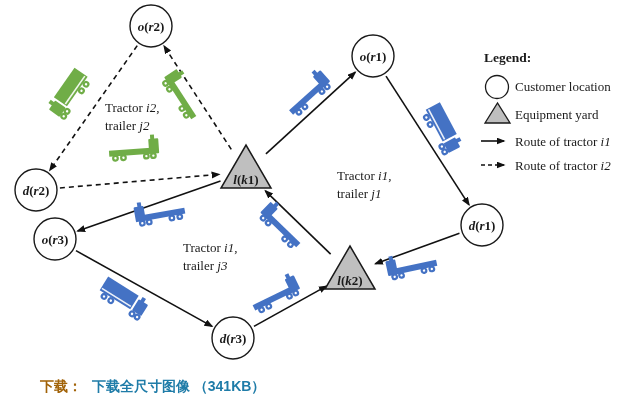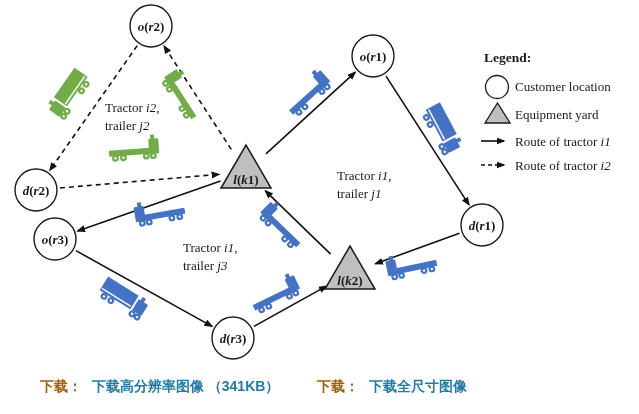--- a/index.html
+++ b/index.html
@@ -219,20 +219,16 @@
         <g>
           <line x1="481" y1="165" x2="504" y2="165" stroke="#111111" stroke-width="1.6" marker-end="url(#arrowhead)" stroke-dasharray="4 3"></line>
           <text x="515" y="170" fill="#1a1a1a" font-family="&quot;Liberation Serif&quot;,&quot;DejaVu Serif&quot;,serif" font-size="13px"><tspan>Route of tractor </tspan><tspan font-style="italic">i2</tspan></text>
         </g>
       </g>
     </svg>
 
   <div class="downloads">
     <span class="dl-group g0">
       <span class="dl-prefix">下载：</span>
-      <a href="#" class="dl-link">下载高分辨率图像 （341KB）</a>
-    </span>
-    <span class="dl-group g1">
-      <span class="dl-prefix">下载：</span>
-      <a href="#" class="dl-link">下载全尺寸图像</a>
+      <a href="#" class="dl-link">下载全尺寸图像 （341KB）</a>
     </span>
   </div>
 </div>
 
 </body></html>

